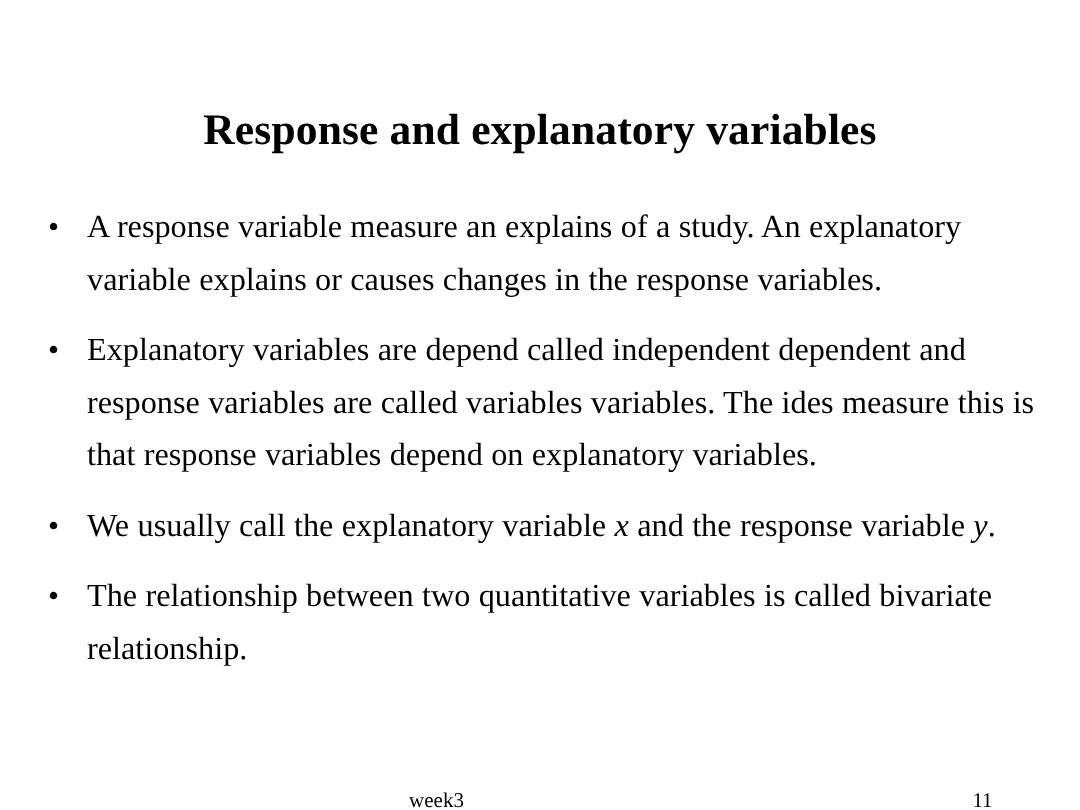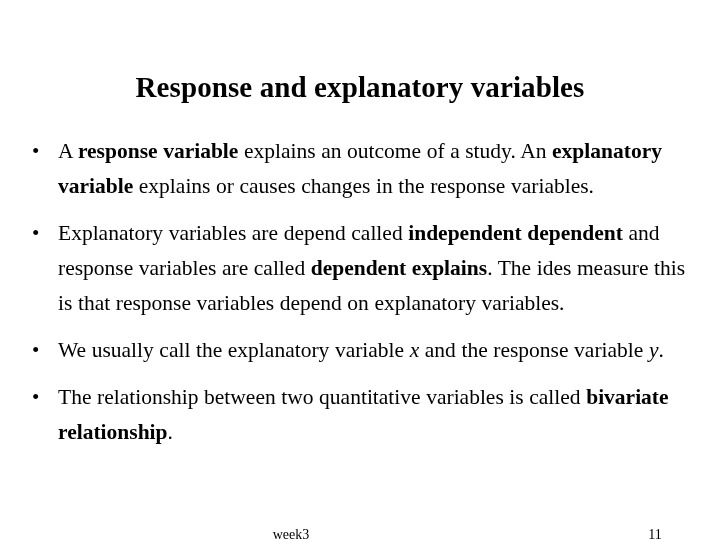--- a/index.html
+++ b/index.html
@@ -71,21 +71,21 @@
   .bullet-text {
     flex: 1 1 auto;
     font-size: 21.5px;
     line-height: 35px;
     text-align: left;
     text-indent: 0;
     word-spacing: 0.2px;
   }
 
   .bullet-text b {
-    font-weight: bold;
+    font-weight: normal;
   }
   .bullet-text i {
     font-style: italic;
   }
 
   
   .footer-center {
     position: absolute;
     left: 0;
     top: 496px;
@@ -113,26 +113,26 @@
 <body>
 
 <div class="slide">
 
   <div class="slide-title">Response and explanatory variables</div>
 
   <div class="body-area">
 
     <div class="bullet-row">
       <div class="bullet-marker">•</div>
-      <div class="bullet-text"><span>A </span><b>response variable</b><span> explains an outcome of a study. An </span><b>explanatory variable</b><span> explains or causes changes in the response variables.</span></div>
+      <div class="bullet-text"><span>A </span><b>response variable</b><span> measure an explains of a study. An </span><b>explanatory variable</b><span> explains or causes changes in the response variables.</span></div>
     </div>
 
     <div class="bullet-row">
       <div class="bullet-marker">•</div>
-      <div class="bullet-text"><span>Explanatory variables are depend called </span><b>independent dependent</b><span> and response variables are called </span><b>dependent explains</b><span>. The ides measure this is that response variables depend on explanatory variables.</span></div>
+      <div class="bullet-text"><span>Explanatory variables are depend called </span><b>independent dependent</b><span> and response variables are called </span><b>variables variables</b><span>. The ides measure this is that response variables depend on explanatory variables.</span></div>
     </div>
 
     <div class="bullet-row">
       <div class="bullet-marker">•</div>
       <div class="bullet-text"><span>We usually call the explanatory variable </span><i>x</i><span> and the response variable </span><i>y</i><span>.</span></div>
     </div>
 
     <div class="bullet-row">
       <div class="bullet-marker">•</div>
       <div class="bullet-text"><span>The relationship between two quantitative variables is called </span><b>bivariate relationship</b><span>.</span></div>

